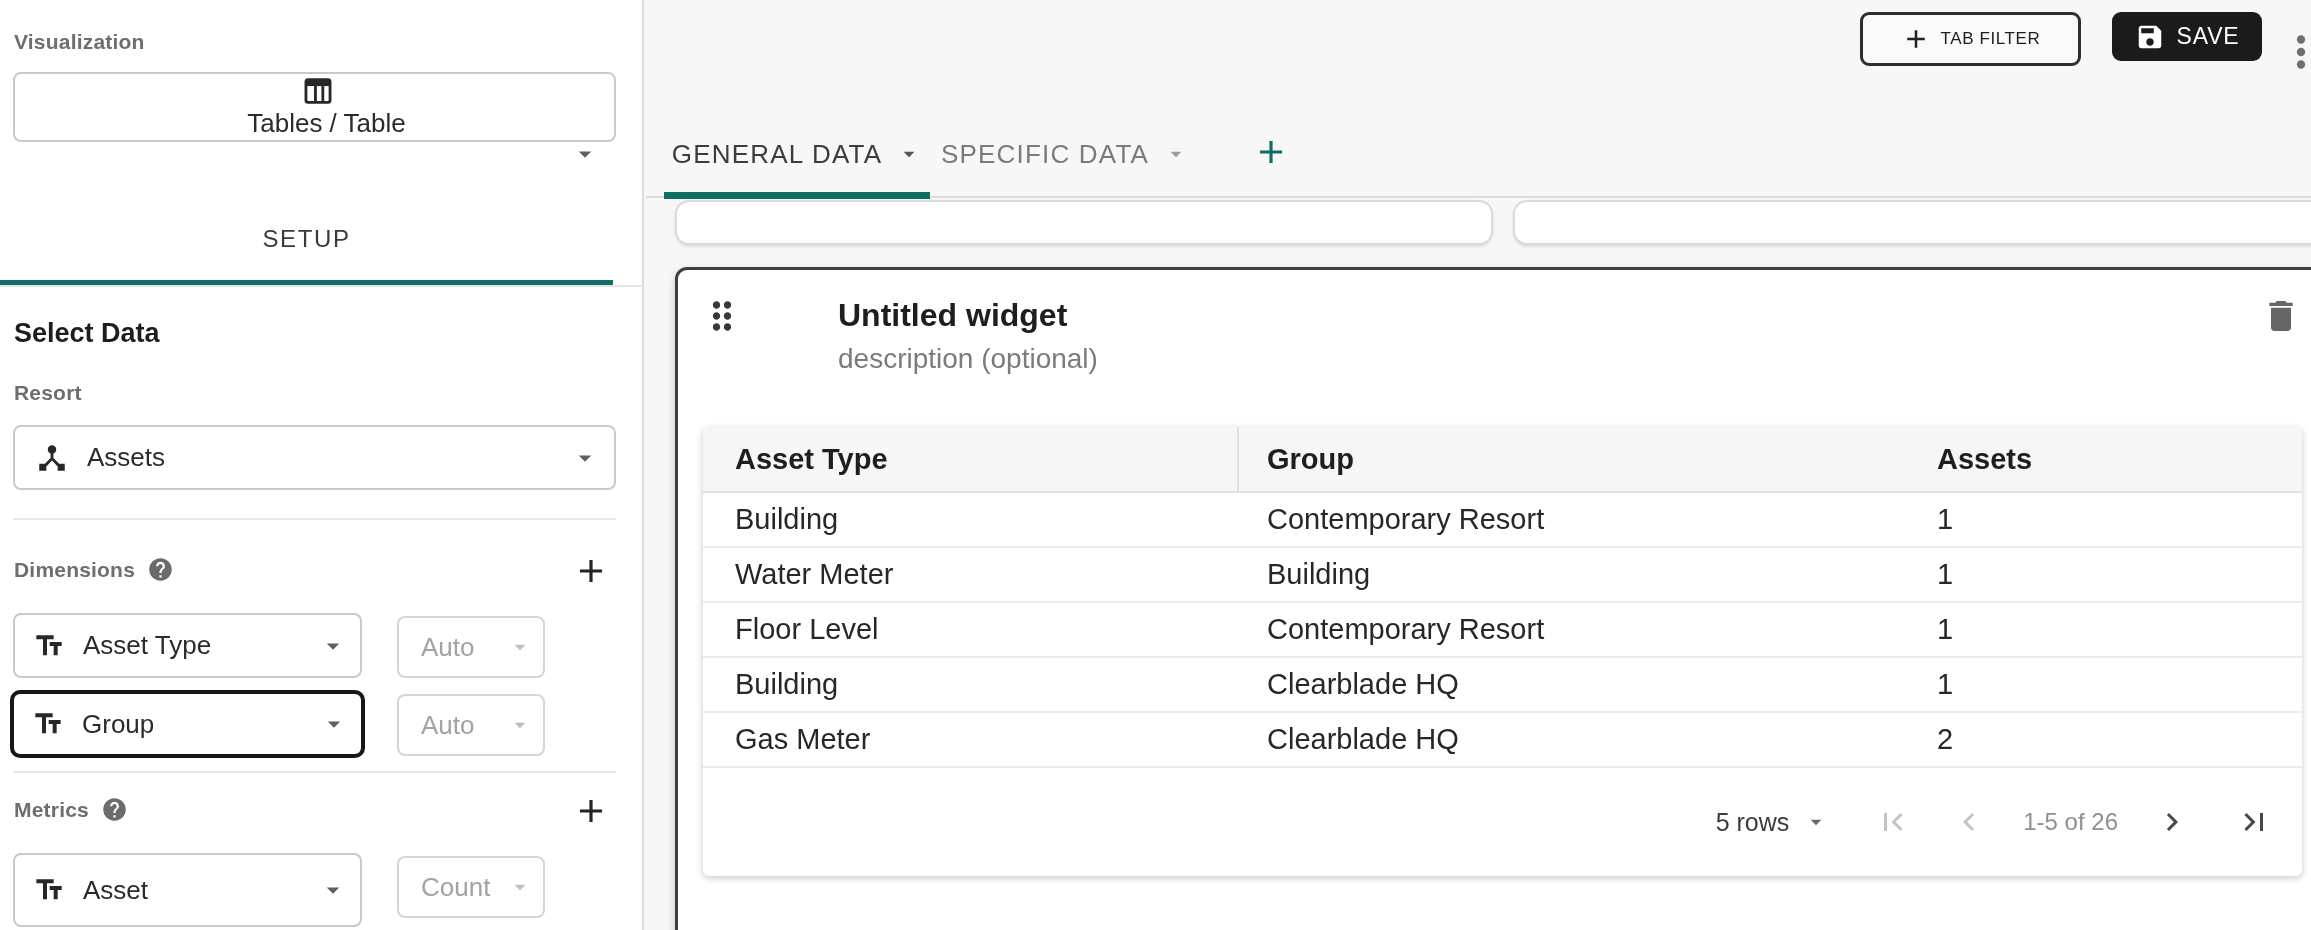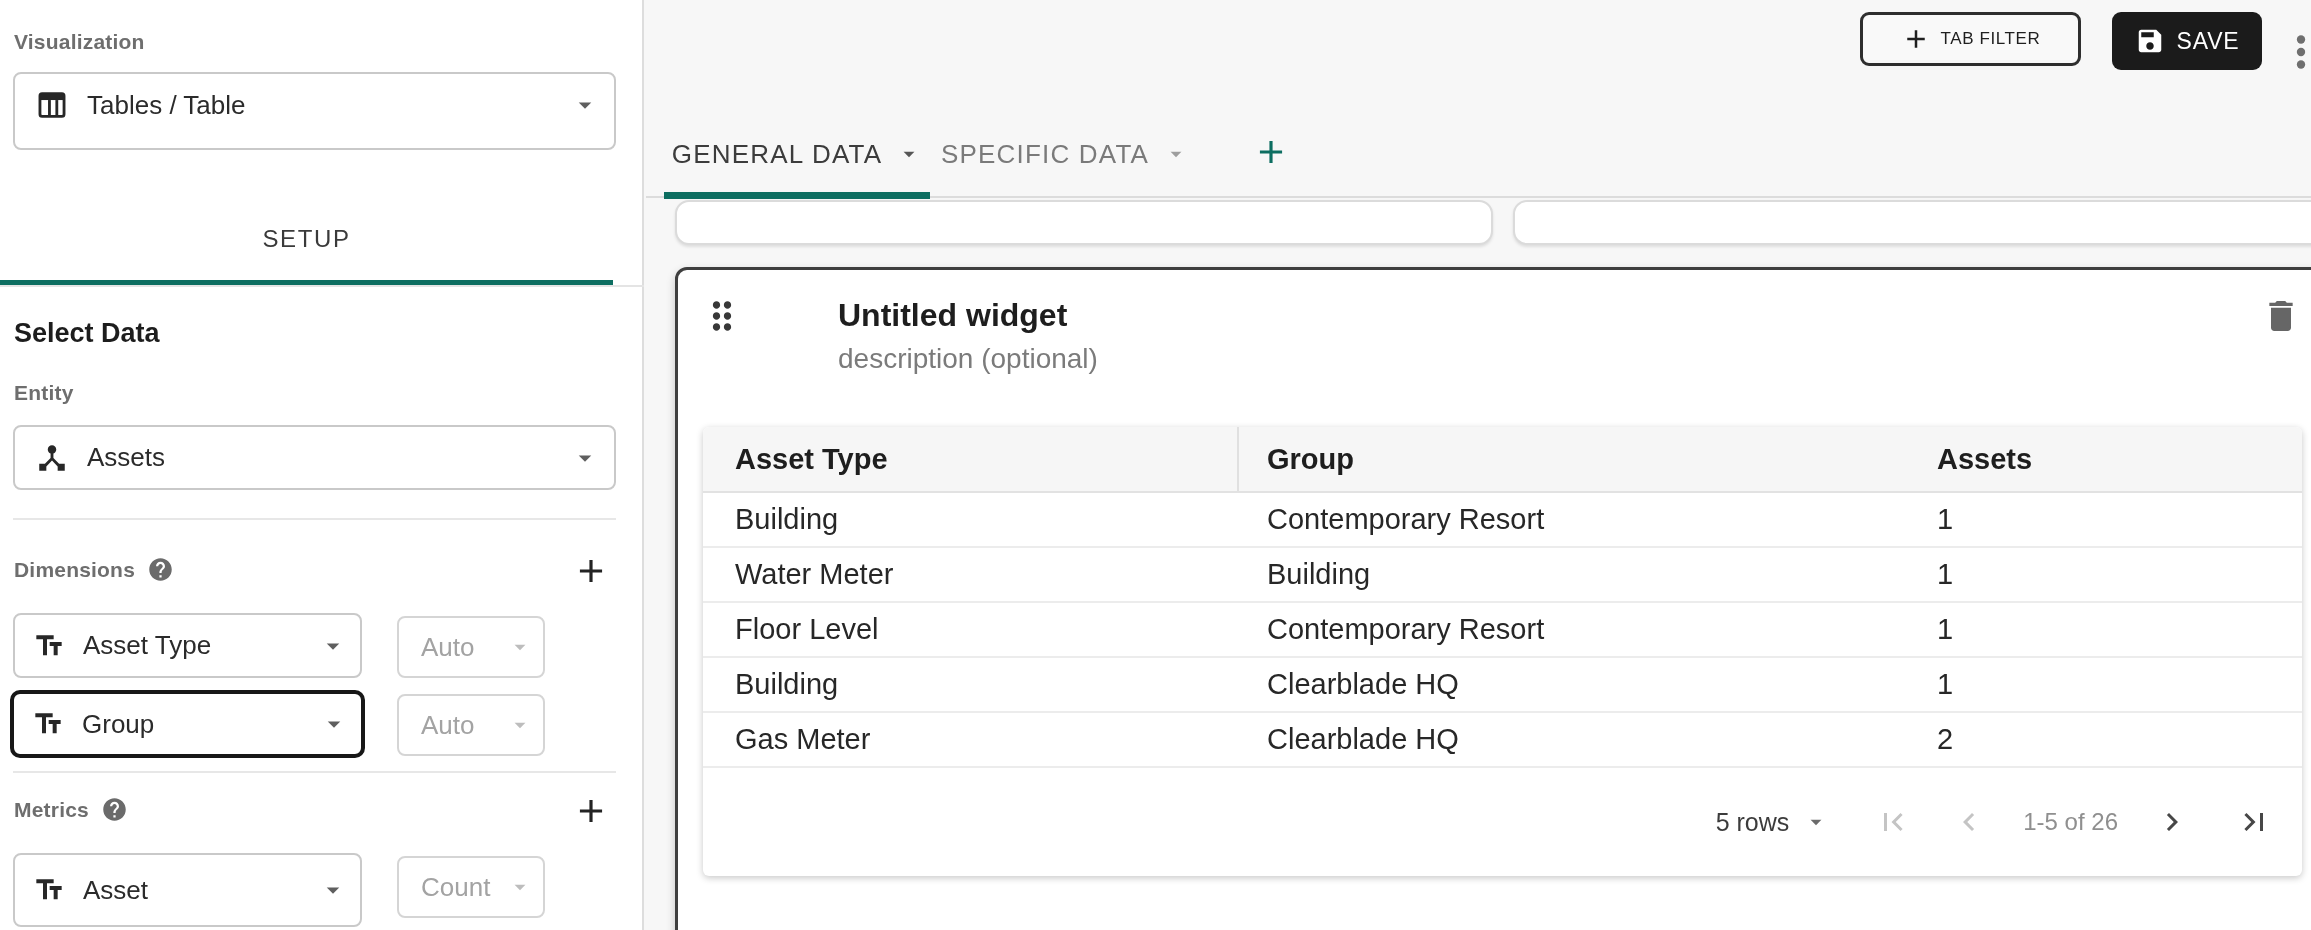--- a/index.html
+++ b/index.html
@@ -7,21 +7,21 @@
        font-family:"Liberation Sans", sans-serif;-webkit-font-smoothing:antialiased;}
   svg{display:block;}
 
   
   .sidebar{position:absolute;left:0;top:0;width:644px;height:930px;background:#fff;border-right:2px solid #ddd;box-sizing:border-box;}
   .sec-label{font-size:21px;font-weight:bold;color:#6e6e6e;letter-spacing:.2px;}
   .viz-label{position:absolute;left:14px;top:30px;}
   .select{position:absolute;display:flex;align-items:center;border:2px solid #c9c9c9;border-radius:8px;background:#fff;box-sizing:border-box;cursor:pointer;}
   .select .caret{margin-left:auto;color:#5f5f5f;}
   .select-text{font-size:26px;color:#2b2b2b;margin-left:18px;white-space:nowrap;}
-  .viz-select{left:13px;top:72px;width:603px;height:78px;padding:0 14px 12px 20px;}
+  .viz-select{left:13px;top:72px;width:603px;height:70px;padding:0 14px 12px 20px;flex-direction:column;}
   .entity-select{left:13px;top:425px;width:603px;height:65px;padding:0 14px 0 20px;}
   .dim-select-1{left:13px;top:613px;width:349px;height:65px;padding:0 12px 0 18px;}
   .dim-select-2{left:10px;top:690px;width:355px;height:68px;padding:0 12px 0 18px;border:4px solid #171717;border-radius:10px;}
   .met-select-1{left:13px;top:853px;width:349px;height:74px;padding:0 12px 0 18px;}
   .mini{position:absolute;display:flex;align-items:center;border:2px solid #d5d5d5;border-radius:8px;background:#fff;box-sizing:border-box;color:#a3a3a3;padding:0 10px 0 22px;font-size:26px;cursor:default;}
   .mini .caret{margin-left:auto;color:#bdbdbd;}
   .auto-1{left:397px;top:616px;width:148px;height:62px;}
   .auto-2{left:397px;top:694px;width:148px;height:62px;}
   .count-1{left:397px;top:856px;width:148px;height:62px;}
   .side-tabs{position:absolute;left:0;top:190px;width:613px;height:97px;display:flex;}
@@ -35,21 +35,21 @@
   .div-1{top:518px}.div-2{top:771px}
   .group-head{position:absolute;left:14px;display:flex;align-items:center;gap:12px;}
   .gh-dim{top:556px}.gh-met{top:796px}
   .help-ic{color:#6b6b6b;}
   .plus-btn{position:absolute;left:572px;width:38px;height:38px;color:#232323;cursor:pointer;}
   .pb-dim{top:552px}.pb-met{top:792px}
   .field-ic{color:#272727;flex:0 0 auto;}
 
   
   .btn-tabfilter{position:absolute;left:1860px;top:12px;width:221px;height:54px;border:3px solid #2e2e2e;border-radius:9px;display:flex;align-items:center;justify-content:center;gap:10px;font-size:17px;font-weight:500;letter-spacing:.6px;color:#1f1f1f;background:#f9f9f9;box-sizing:border-box;cursor:pointer;}
-  .btn-save{position:absolute;left:2112px;top:12px;width:150px;height:58px;background:#1b1b1b;border-radius:9px;color:#fff;display:flex;align-items:center;justify-content:center;gap:12px;font-size:23px;font-weight:500;letter-spacing:.8px;cursor:pointer;}
+  .btn-save{position:absolute;left:2112px;top:12px;width:150px;height:49px;background:#1b1b1b;border-radius:9px;color:#fff;display:flex;align-items:center;justify-content:center;gap:12px;font-size:23px;font-weight:500;letter-spacing:.8px;cursor:pointer;}
   .kebab{position:absolute;left:2288px;top:27px;width:26px;height:50px;color:#6f6f6f;cursor:pointer;}
 
   
   .main-tab{position:absolute;top:112px;height:84px;display:flex;align-items:center;justify-content:center;gap:14px;font-size:26px;letter-spacing:1.2px;font-weight:500;cursor:pointer;}
   .mt-general{left:664px;width:266px;color:#3c3c3c;}
   .mt-general .caret{color:#565656;}
   .mt-specific{left:940px;width:250px;color:#7a7a7a;}
   .mt-specific .caret{color:#9e9e9e;}
   .mt-add{position:absolute;left:1252px;top:133px;width:38px;height:38px;color:#0d6e61;cursor:pointer;}
   .tabline{position:absolute;left:646px;top:196px;width:1665px;height:2px;background:#dcdcdc;}
@@ -112,21 +112,21 @@
 
     <div class="side-tabs">
       <div class="side-tab active">
         <span>SETUP</span>
       </div>
     </div>
     <div class="side-tabs-border"></div>
 
     <div class="select-data">Select Data</div>
 
-    <div class="sec-label entity-label">Entity</div>
+    <div class="sec-label entity-label">Resort</div>
 
     <div class="select entity-select">
       <span class="field-ic">
         <svg width="34" height="34" viewBox="0 0 24 24" fill="currentColor">
             <path d="M17 16l-4-4V8.82C14.16 8.4 15 7.3 15 6c0-1.66-1.34-3-3-3S9 4.34 9 6c0 1.3.84 2.4 2 2.82V12l-4 4H3v5h5v-3.05l4-4.2 4 4.2V21h5v-5h-4z"></path>
           </svg>
       </span>
       <span class="select-text">Assets</span>
       <span class="caret">
         <svg width="30" height="30" viewBox="0 0 24 24" fill="currentColor">

